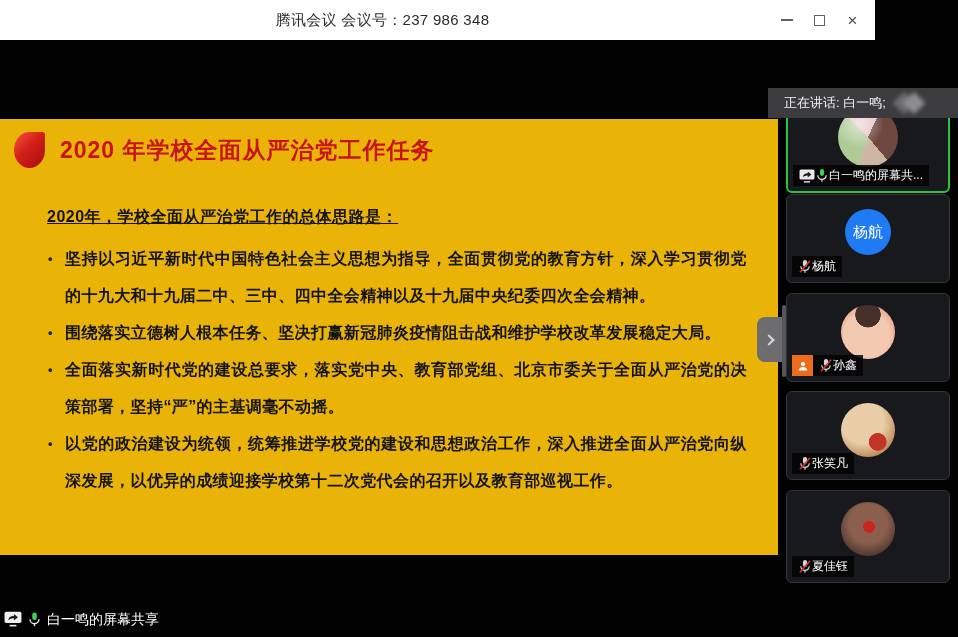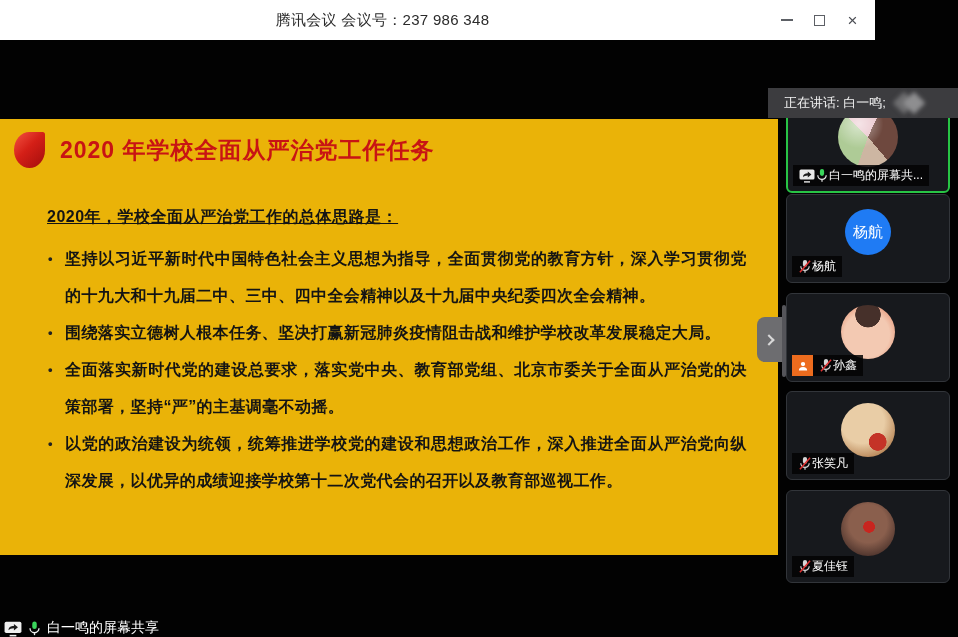--- a/index.html
+++ b/index.html
@@ -66,21 +66,21 @@
       radial-gradient(circle at 50% 40%,#8a5f4d 0 45%,#4c332c 80%,#2c1f1c 100%); }
 
   .tag { position:absolute; left:5px; bottom:5px; height:21px; background:rgba(4,4,4,.85);
     display:flex; align-items:center; padding:0 6px; color:#fff; font-size:12px; white-space:nowrap; }
   .tag-shift { left:26px; }
   .host-badge { position:absolute; left:5px; bottom:5px; width:21px; height:21px; background:#ed6c1e;
     display:flex; align-items:center; justify-content:center; }
 
   
   .status-bar { position:absolute; left:4px; top:611px; height:26px; display:flex;
-    align-items:flex-end; gap:5px; color:#fff; font-size:14px; }
+    align-items:flex-start; gap:5px; color:#fff; font-size:14px; }
 
   .ic { display:inline-flex; }
 </style>
 </head>
 <body>
 
 <div class="window">
 
   <div class="titlebar">
     <div class="titlebar-title">腾讯会议 会议号：237 986 348</div>

